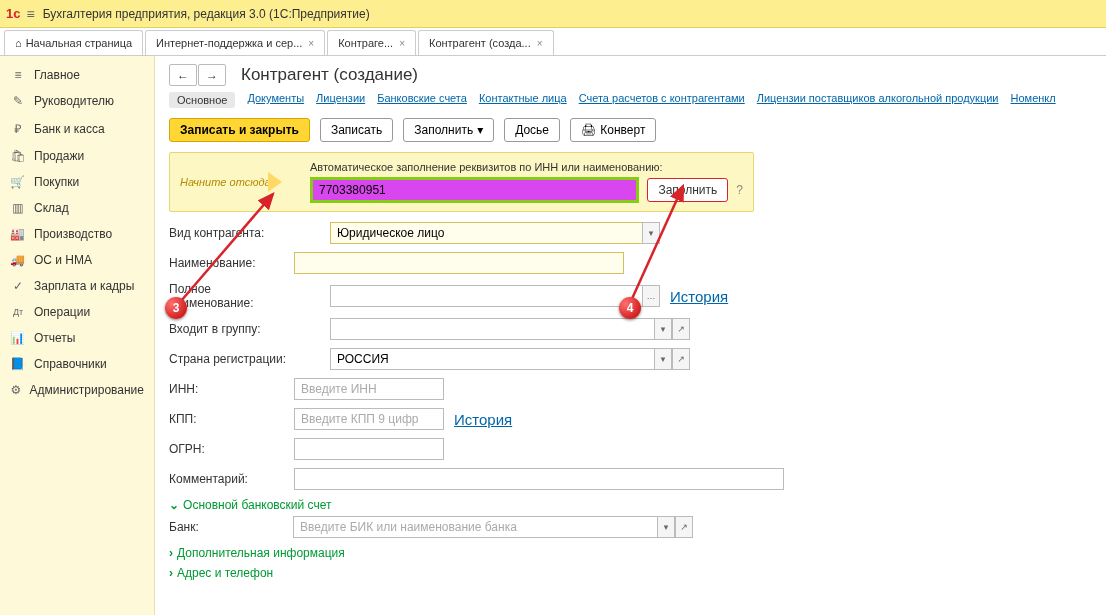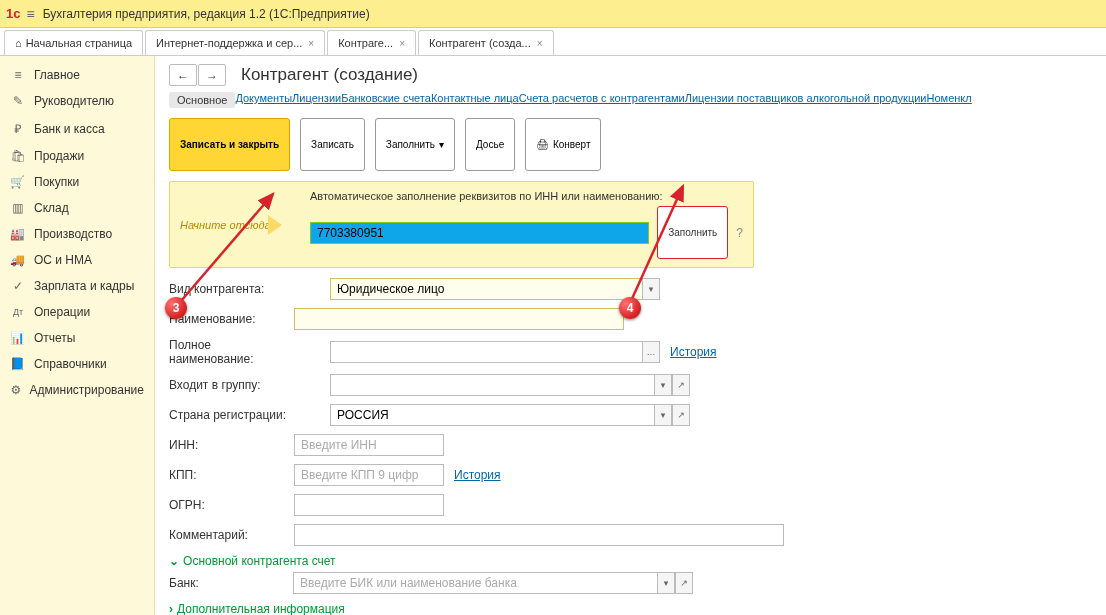--- a/index.html
+++ b/index.html
@@ -14,57 +14,57 @@
   .tab .home-icon { margin-right: 4px; }
   .tab .x { margin-left: 6px; color: #888; font-size: 10px; }
   .main { display: flex; height: calc(100% - 56px); }
   .sidebar { width: 155px; background: #fef9d8; border-right: 1px solid #e6e0b0; padding: 6px 0; }
   .side-item { display: flex; align-items: center; padding: 6px 10px; font-size: 12px; color: #333; cursor: pointer; }
   .side-icon { width: 16px; margin-right: 8px; text-align: center; color: #666; font-size: 12px; }
   .content { flex: 1; padding: 8px 14px; position: relative; }
   .nav-row { display: flex; align-items: center; margin-bottom: 6px; }
   .nav-btn { width: 28px; height: 22px; border: 1px solid #bbb; background: #fff; display: inline-flex; align-items: center; justify-content: center; cursor: pointer; margin-right: 1px; border-radius: 2px; }
   .h1 { font-size: 17px; margin-left: 14px; }
-  .linkbar { margin: 6px 0 10px 0; display: flex; font-size: 11px; flex-wrap: wrap; }
+  .linkbar { margin: 6px 0 10px 0; display: flex; gap: 12px; font-size: 11px; flex-wrap: wrap; }
   .linkbar .lk { color: #0066aa; text-decoration: underline; cursor: pointer; }
   .linkbar .active { background: #e8e8e8; padding: 2px 8px; color: #333; text-decoration: none; border-radius: 2px; }
   .toolbar { display: flex; gap: 10px; margin-bottom: 10px; }
-  .btn { border: 1px solid #999; background: #fff; padding: 20px 10px; font-size: 10px; cursor: pointer; border-radius: 3px; display: inline-flex; align-items: center; gap: 4px; }
+  .btn { border: 1px solid #999; background: #fff; padding: 4px 10px; font-size: 12px; cursor: pointer; border-radius: 3px; display: inline-flex; align-items: center; gap: 4px; }
   .btn.primary { background: #ffd633; border-color: #d4a800; font-weight: bold; }
   .btn.red { border-color: #d8232a; color: #333; }
   .hint-box { background: #fdf7c4; border: 1px solid #e6d870; padding: 8px 10px; display: flex; align-items: center; margin-bottom: 10px; border-radius: 2px; width: 585px; position: relative; }
   .hint-label { color: #b58a00; font-style: italic; font-size: 11px; width: 110px; }
   .hint-arrow { width: 0; height: 0; border-top: 10px solid transparent; border-bottom: 10px solid transparent; border-left: 14px solid #ffd966; position: absolute; left: 98px; }
   .hint-body { flex: 1; margin-left: 20px; }
   .hint-title { font-size: 11px; margin-bottom: 4px; }
   .hint-row { display: flex; gap: 8px; align-items: center; }
-  .hint-input { flex: 1; border: 1px solid #84cc16; padding: 3px 6px; font-size: 12px; background: #0ea5e9; }
+  .hint-input { flex: 1; border: 3px solid #84cc16; padding: 3px 6px; font-size: 12px; background: #d946ef; }
   .q { color: #888; cursor: pointer; }
   .form-row { display: flex; align-items: center; margin-bottom: 8px; font-size: 12px; }
   .form-label { width: 125px; color: #333; }
   .form-input { border: 1px solid #bbb; padding: 3px 6px; font-size: 12px; height: 22px; background: #fff; }
   .form-input::placeholder { color: #aaa; }
   .select-wrap { display: flex; width: 330px; margin-left: 36px; }
   .select-wrap .form-input { flex: 1; border-right: none; }
   .sel-btn { width: 18px; border: 1px solid #bbb; background: #f5f5f5; display: flex; align-items: center; justify-content: center; cursor: pointer; font-size: 9px; color: #666; }
   .yellow-field { background: #fffdeb; border-color: #d4c060; }
-  .link-inline { color: #0066aa; text-decoration: underline; cursor: pointer; margin-left: 10px; font-size: 12px; }
+  .link-inline { color: #0066aa; text-decoration: underline; cursor: pointer; margin-left: 10px; font-size: 15px; }
   .expander { color: #009933; cursor: pointer; font-size: 12px; margin: 6px 0 4px 0; display: flex; align-items: center; gap: 4px; }
   .expander.right::before { content: "›"; color: #009933; font-weight: bold; }
   .expander.down::before { content: "⌄"; color: #009933; font-weight: bold; }
   .marker { position: absolute; width: 22px; height: 22px; background: radial-gradient(circle at 30% 30%, #ff7070, #c00000); border-radius: 50%; color: #fff; font-weight: bold; display: flex; align-items: center; justify-content: center; font-size: 12px; box-shadow: 0 1px 3px rgba(0,0,0,0.5); z-index: 10; }
   .arrow-line { position: absolute; pointer-events: none; z-index: 9; }
 </style>
 </head>
 <body>
 
 <div class="titlebar">
   <span class="logo">1c</span>
   <span class="ham">≡</span>
-  <span class="title">Бухгалтерия предприятия, редакция 1.2   (1С:Предприятие)</span>
+  <span class="title">Бухгалтерия предприятия, редакция 3.0   (1С:Предприятие)</span>
 </div>
 
 <div class="tabs">
   <div class="tab">
     <span class="home-icon">⌂</span>
     <span>Начальная страница</span>
   </div>
   <div class="tab">
     <span>Интернет-поддержка и сер...</span>
     <span class="x">×</span>
@@ -235,21 +235,21 @@
       <div class="form-label">ОГРН:</div>
       <input class="form-input" style="width: 150px;">
     </div>
 
     <div class="form-row">
       <div class="form-label">Комментарий:</div>
       <input class="form-input" style="width: 490px;">
     </div>
 
     <div class="expander down">
-        <span>Основной контрагента счет</span>
+        <span>Основной банковский счет</span>
       </div>
 
     <div class="form-row" style="margin-left:0">
       <div class="form-label" style="width:88px">Банк:</div>
       <div class="select-wrap" style="width:400px">
         <input class="form-input" style="flex: 1 1 0%;" placeholder="Введите БИК или наименование банка">
         <div class="sel-btn">▾</div>
         <div class="sel-btn">↗</div>
       </div>
     </div>

